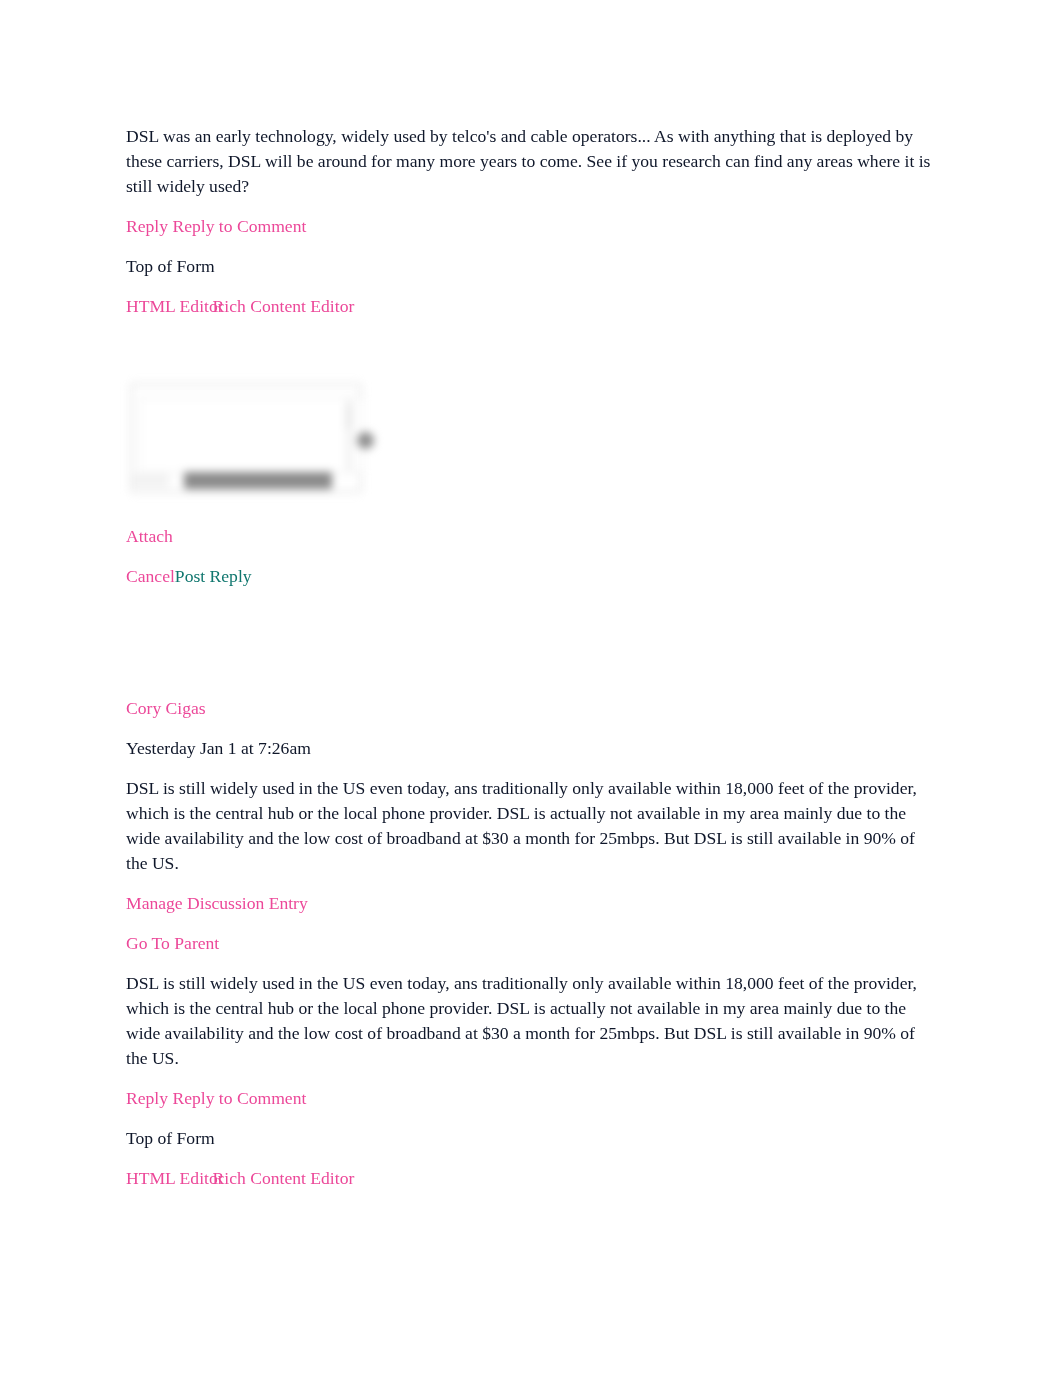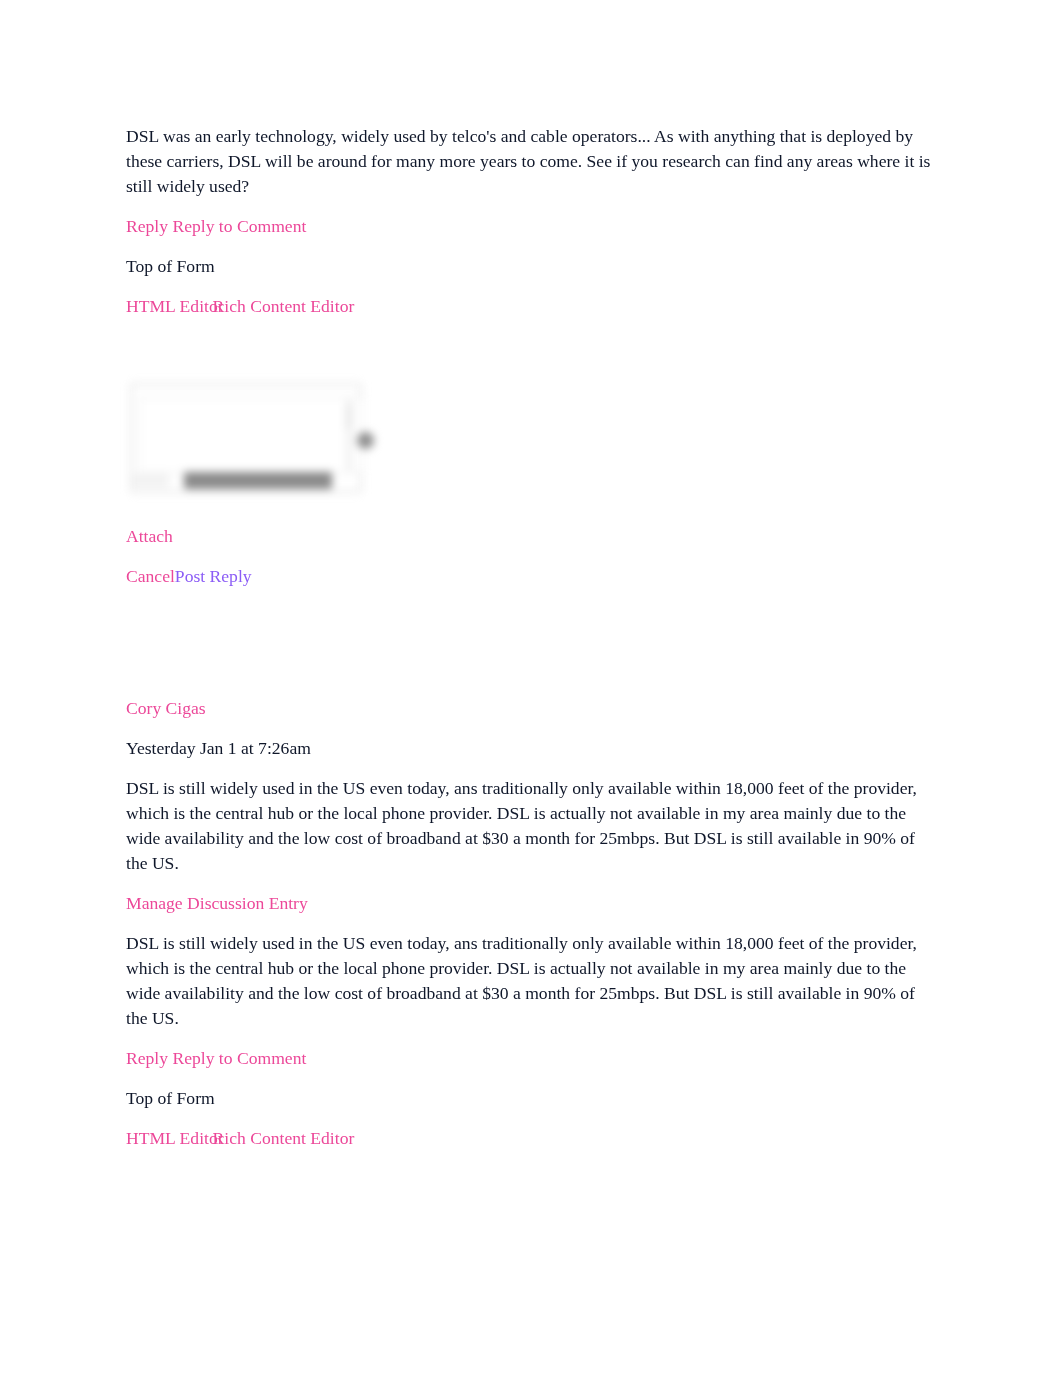--- a/index.html
+++ b/index.html
@@ -50,21 +50,21 @@
     white-space: nowrap;
   }
 
   a.lnk {
     color: #ec4899;
     text-decoration: none;
     cursor: pointer;
   }
 
   .plain {
-    color: #8b5cf6;
+    color: #0f766e;
   }
   .spacer-xl { height: 92px; }
   .spacer-md { height: 34px; }
   .spacer-sm { height: 14px; }
 
   
   .editor-widget {
     position: relative;
     width: 248px;
     height: 128px;
@@ -194,20 +194,23 @@
     </div>
 
     <div class="block">
       <p class="body-text">DSL is still widely used in the US even today, ans traditionally only available within 18,000 feet of the provider, which is the central hub or the local phone provider. DSL is actually not available in my area mainly due to the wide availability and the low cost of broadband at $30 a month for 25mbps. But DSL is still available in 90% of the US.</p>
     </div>
 
     <div class="block link-line">
       <a class="lnk">Manage Discussion Entry</a>
     </div>
 
+    <div class="block link-line">
+      <a class="lnk">Go To Parent</a>
+    </div>
 
     <div class="block">
       <p class="body-text">DSL is still widely used in the US even today, ans traditionally only available within 18,000 feet of the provider, which is the central hub or the local phone provider. DSL is actually not available in my area mainly due to the wide availability and the low cost of broadband at $30 a month for 25mbps. But DSL is still available in 90% of the US.</p>
     </div>
 
     <div class="block link-line">
       <a class="lnk">Reply</a><span>&nbsp;</span><a class="lnk">Reply to Comment</a>
     </div>
 
     <div class="block">

